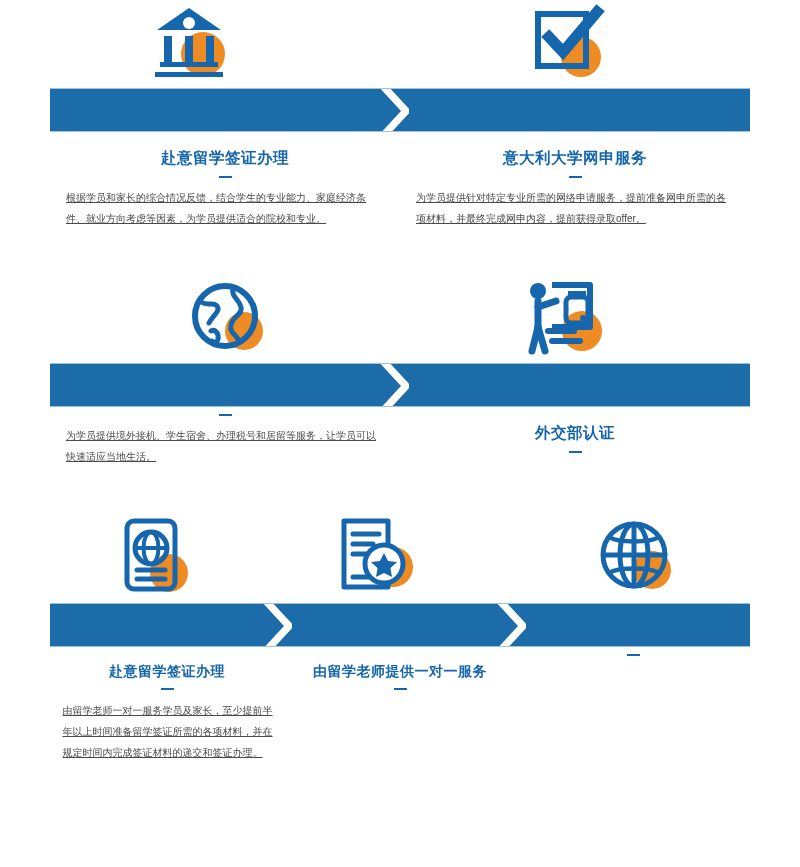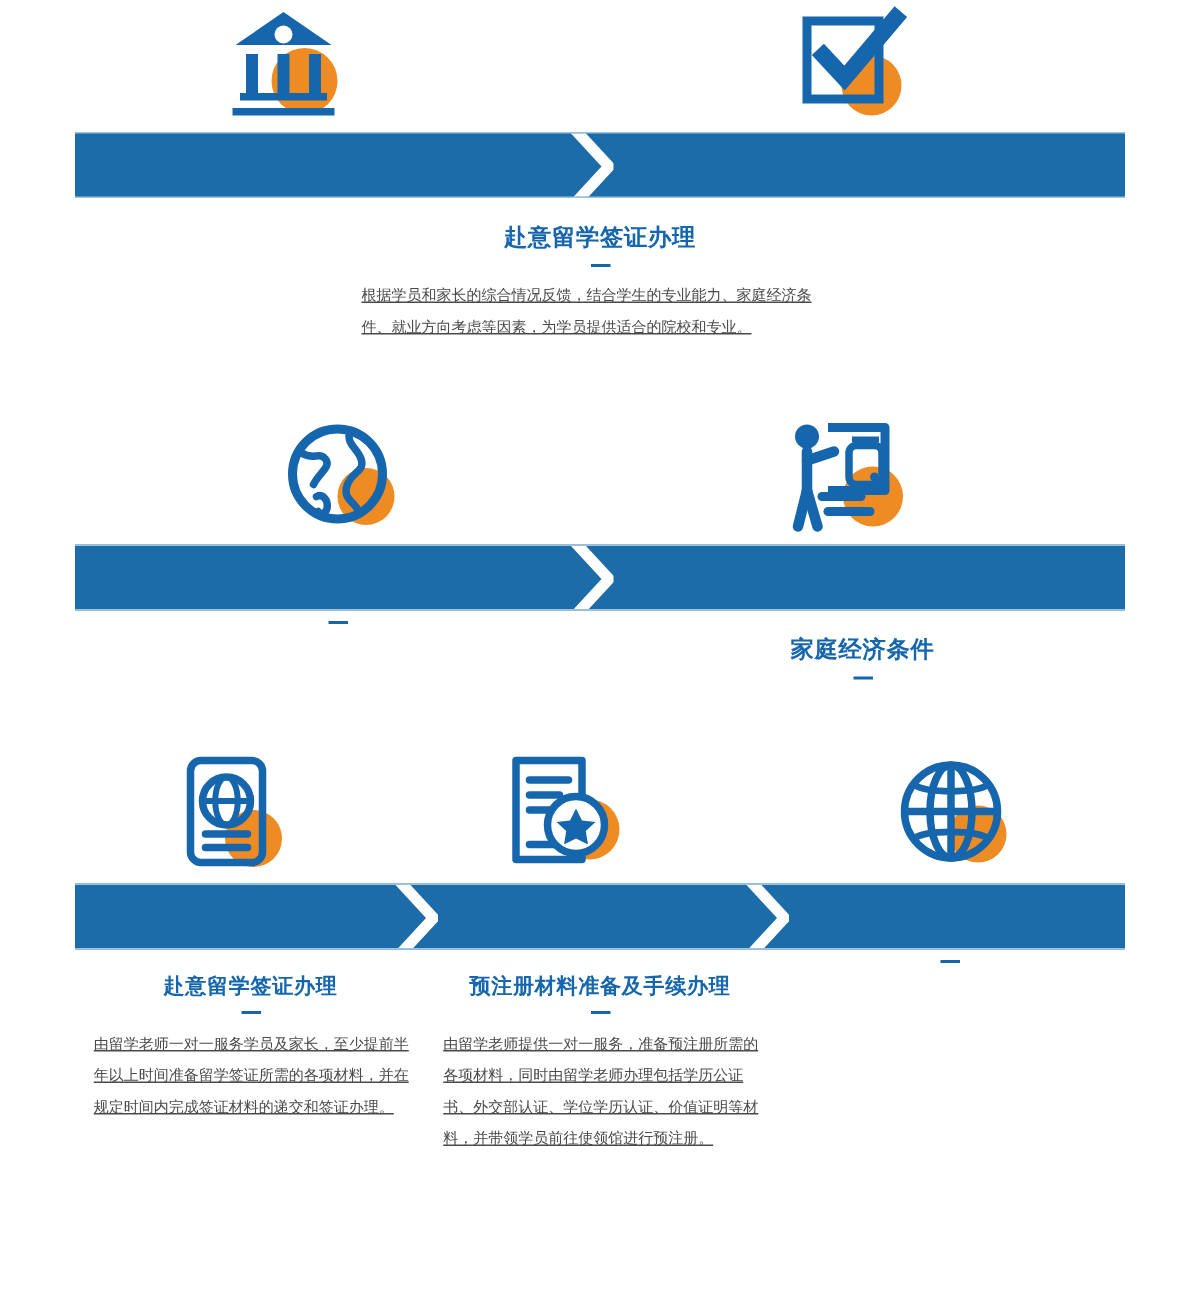--- a/index.html
+++ b/index.html
@@ -141,20 +141,25 @@
         </svg>
       </div>
     </div>
   </div>
 
   <div class="cols">
     <div class="col">
       <h3 class="col-title">赴意留学签证办理</h3>
       <span class="col-dash"></span>
       <p class="col-desc">根据学员和家长的综合情况反馈，结合学生的专业能力、家庭经济条件、就业方向考虑等因素，为学员提供适合的院校和专业。</p>
+    </div>
+    <div class="col">
+      <h3 class="col-title">意大利大学网申服务</h3>
+      <span class="col-dash"></span>
+      <p class="col-desc">为学员提供针对特定专业所需的网络申请服务，提前准备网申所需的各项材料，并最终完成网申内容，提前获得录取offer。</p>
     </div>
   </div>
 </div>
 
 <div class="spacer-1"></div>
 
 <div class="section row2">
 
   <div class="icon-row">
 
@@ -192,23 +197,24 @@
         <svg width="34" height="48" viewBox="0 0 34 48" aria-hidden="true">
           <path d="M2 -2 L26 24 L2 50 L12 50 L36 24 L12 -2 Z" fill="#ffffff"></path>
         </svg>
       </div>
     </div>
   </div>
 
   <div class="cols">
     <div class="col">
       <span class="col-dash"></span>
-    </div>
-    <div class="col">
-      <h3 class="col-title">家庭经济条件</h3>
+      <p class="col-desc">为学员提供境外接机、学生宿舍、办理税号和居留等服务，让学员可以快速适应当地生活。</p>
+    </div>
+    <div class="col">
+      <h3 class="col-title">外交部认证</h3>
       <span class="col-dash"></span>
     </div>
   </div>
 </div>
 
 <div class="spacer-2"></div>
 
 <div class="section row3">
 
   <div class="icon-row">
@@ -266,21 +272,20 @@
     </div>
   </div>
 
   <div class="cols">
     <div class="col">
       <h3 class="col-title">赴意留学签证办理</h3>
       <span class="col-dash"></span>
       <p class="col-desc">由留学老师一对一服务学员及家长，至少提前半年以上时间准备留学签证所需的各项材料，并在规定时间内完成签证材料的递交和签证办理。</p>
     </div>
     <div class="col">
-      <h3 class="col-title">预注册材料准备及手续办理</h3>
-      <span class="col-dash"></span>
-      <p class="col-desc">由留学老师提供一对一服务，准备预注册所需的各项材料，同时由留学老师办理包括学历公证书、外交部认证、学位学历认证、价值证明等材料，并带领学员前往使领馆进行预注册。</p>
+      <h3 class="col-title">由留学老师提供一对一服务</h3>
+      <span class="col-dash"></span>
     </div>
     <div class="col">
       <span class="col-dash"></span>
     </div>
   </div>
 </div>
 
 </body></html>

